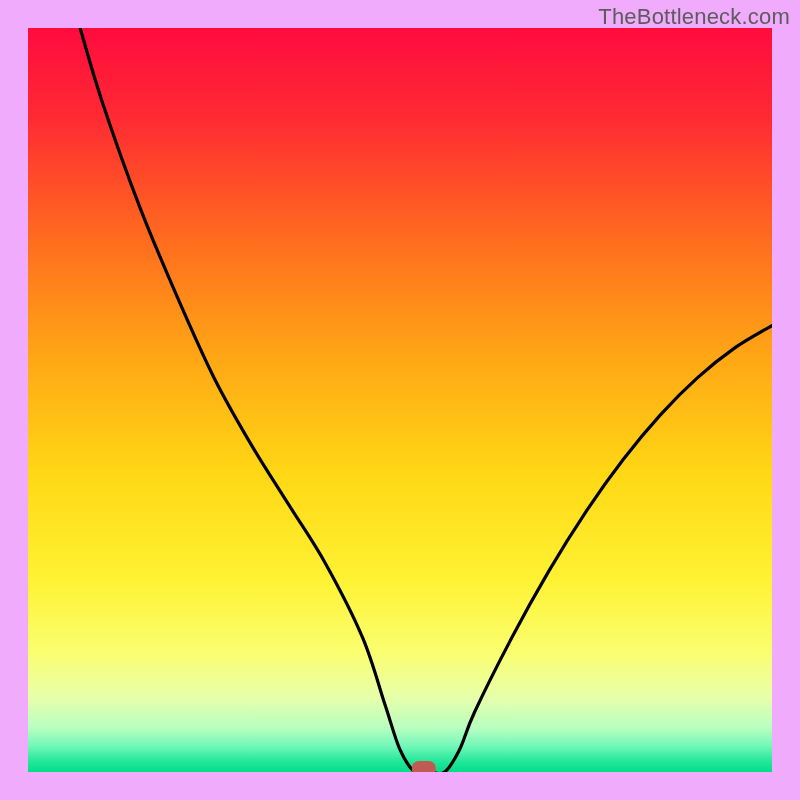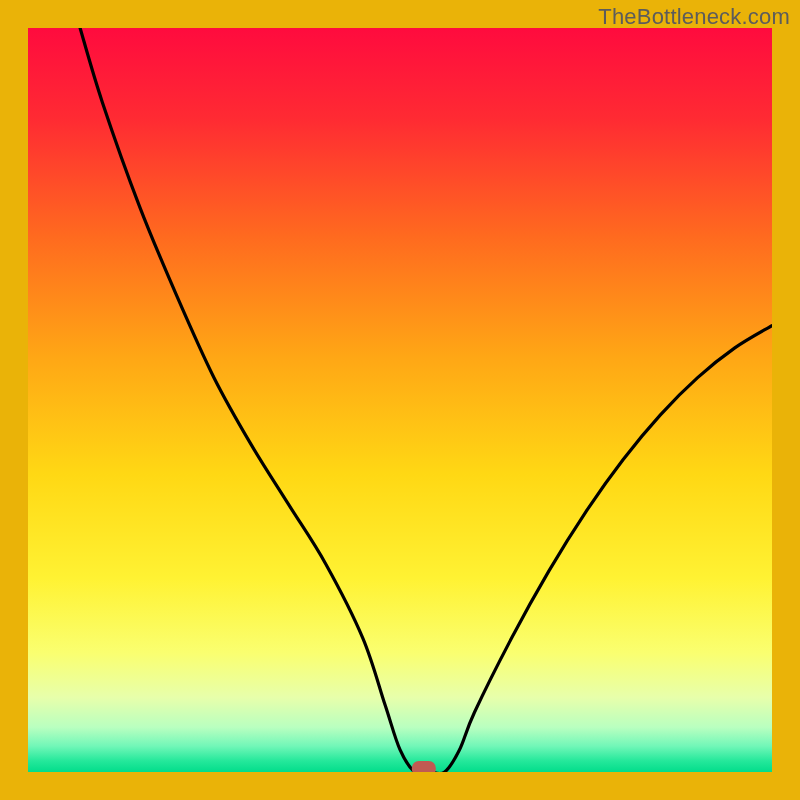--- a/index.html
+++ b/index.html
@@ -8,21 +8,21 @@
     width: 800px;
     height: 800px;
     background: #000;
     overflow: hidden;
     font-family: Arial, Helvetica, sans-serif;
   }
   .frame {
     position: relative;
     width: 800px;
     height: 800px;
-    background: #eab308;
+    background: #f0abfc;
   }
   .watermark {
     position: absolute;
     top: 4px;
     right: 10px;
     color: #5c5c5c;
     font-size: 22px;
     letter-spacing: 0.2px;
     font-weight: 400;
     z-index: 20;

